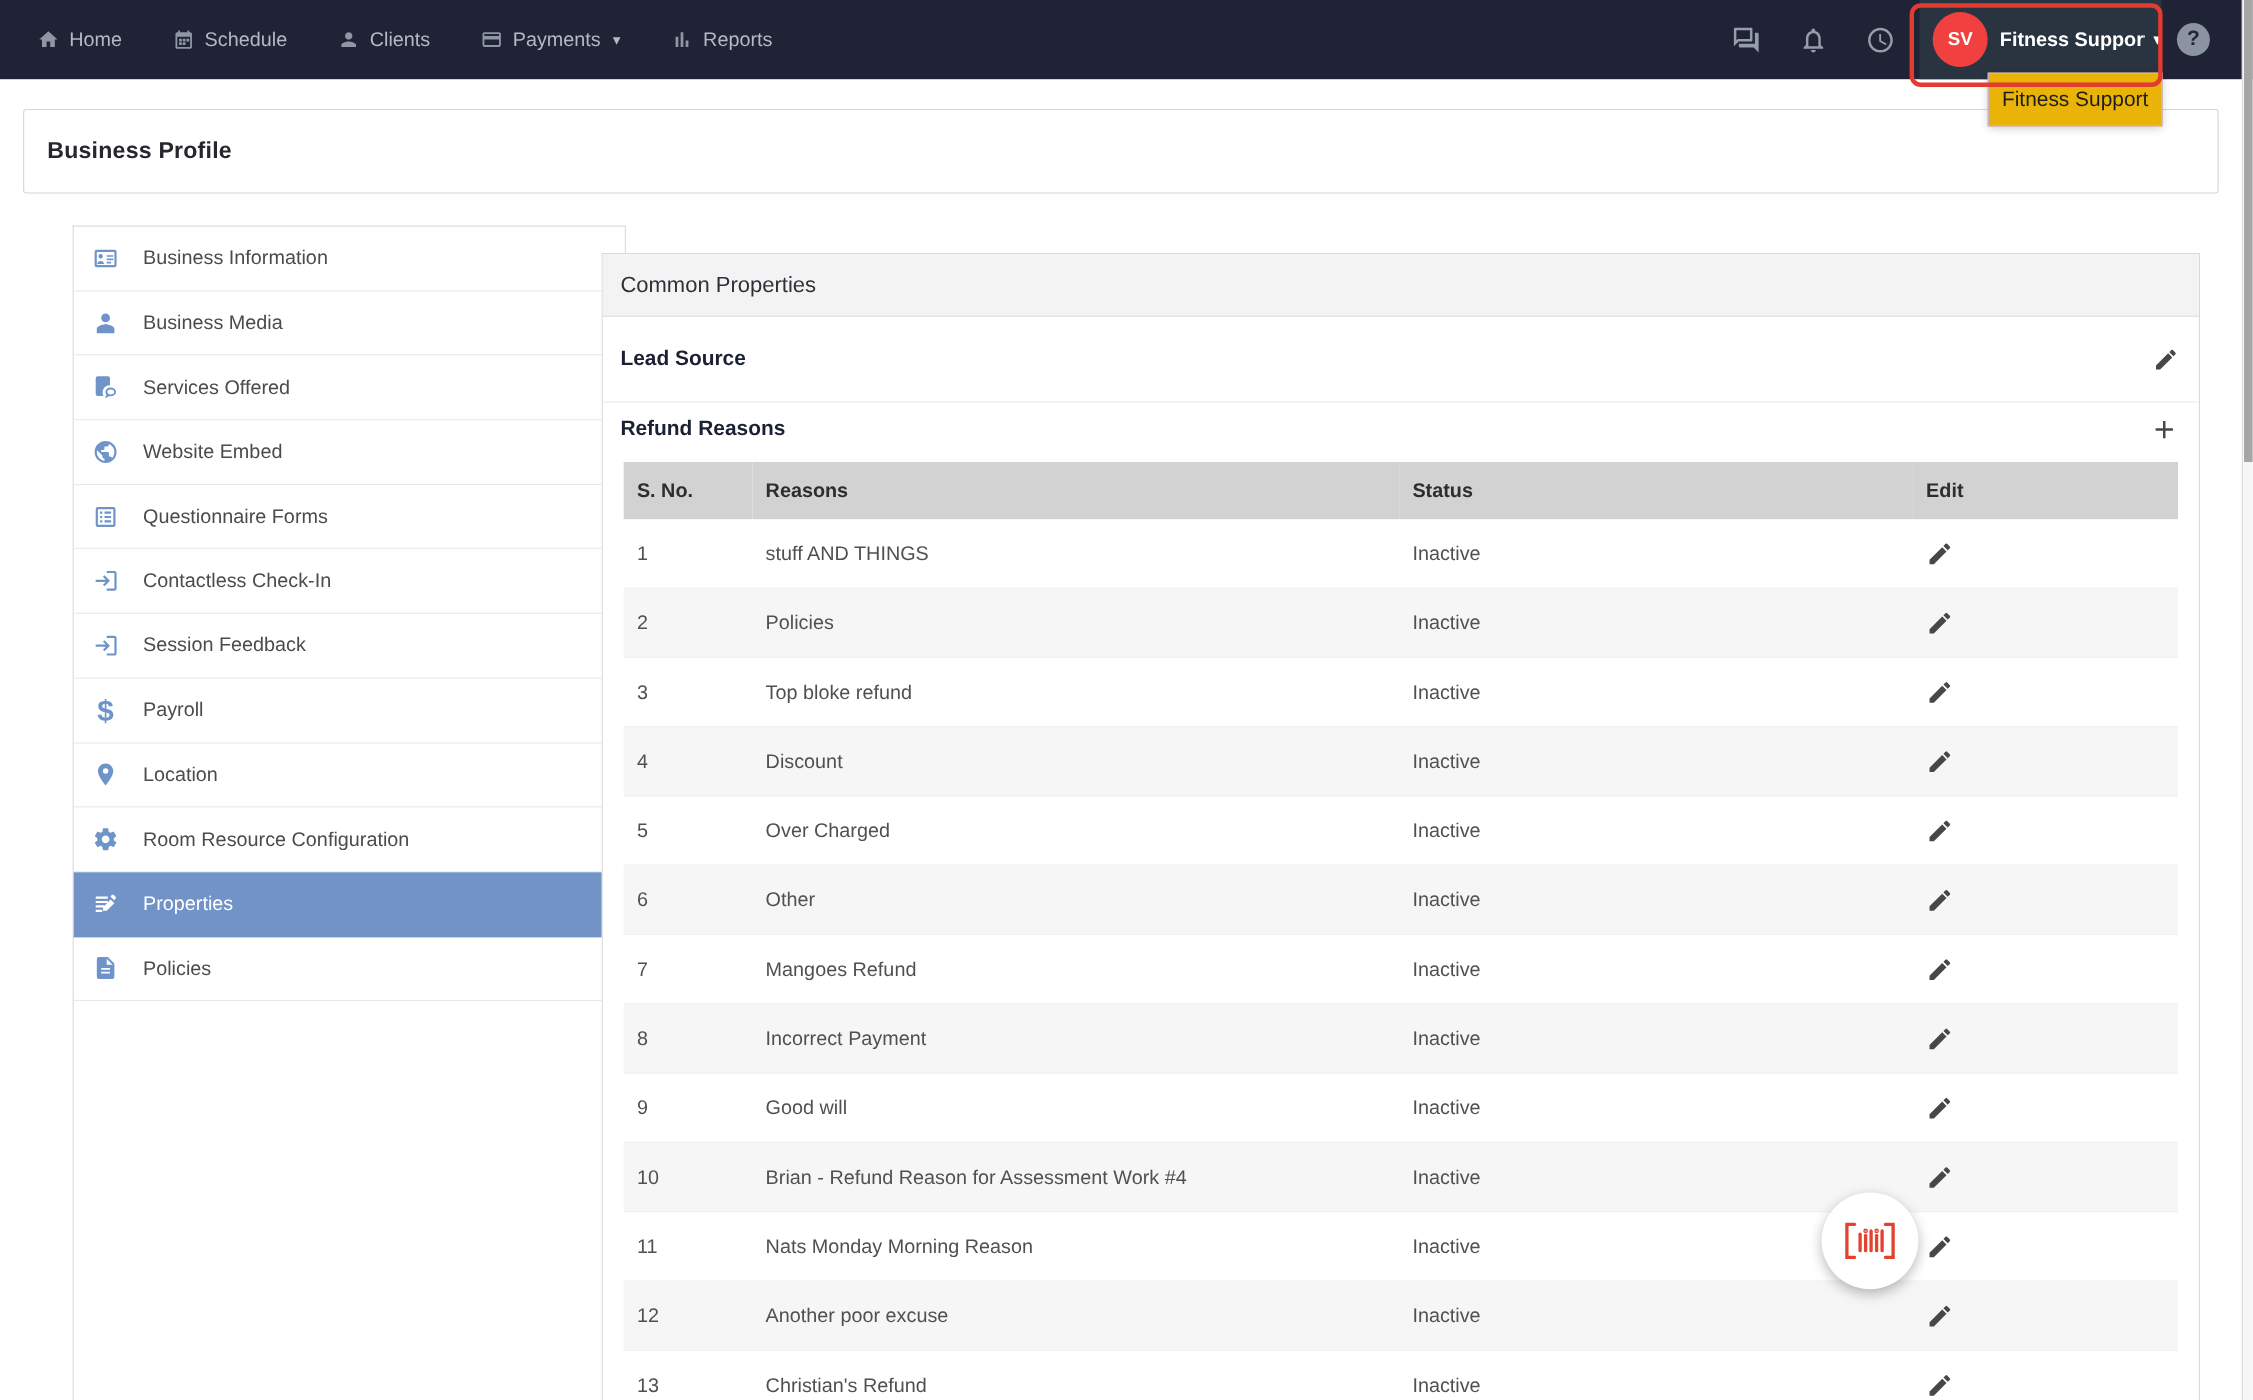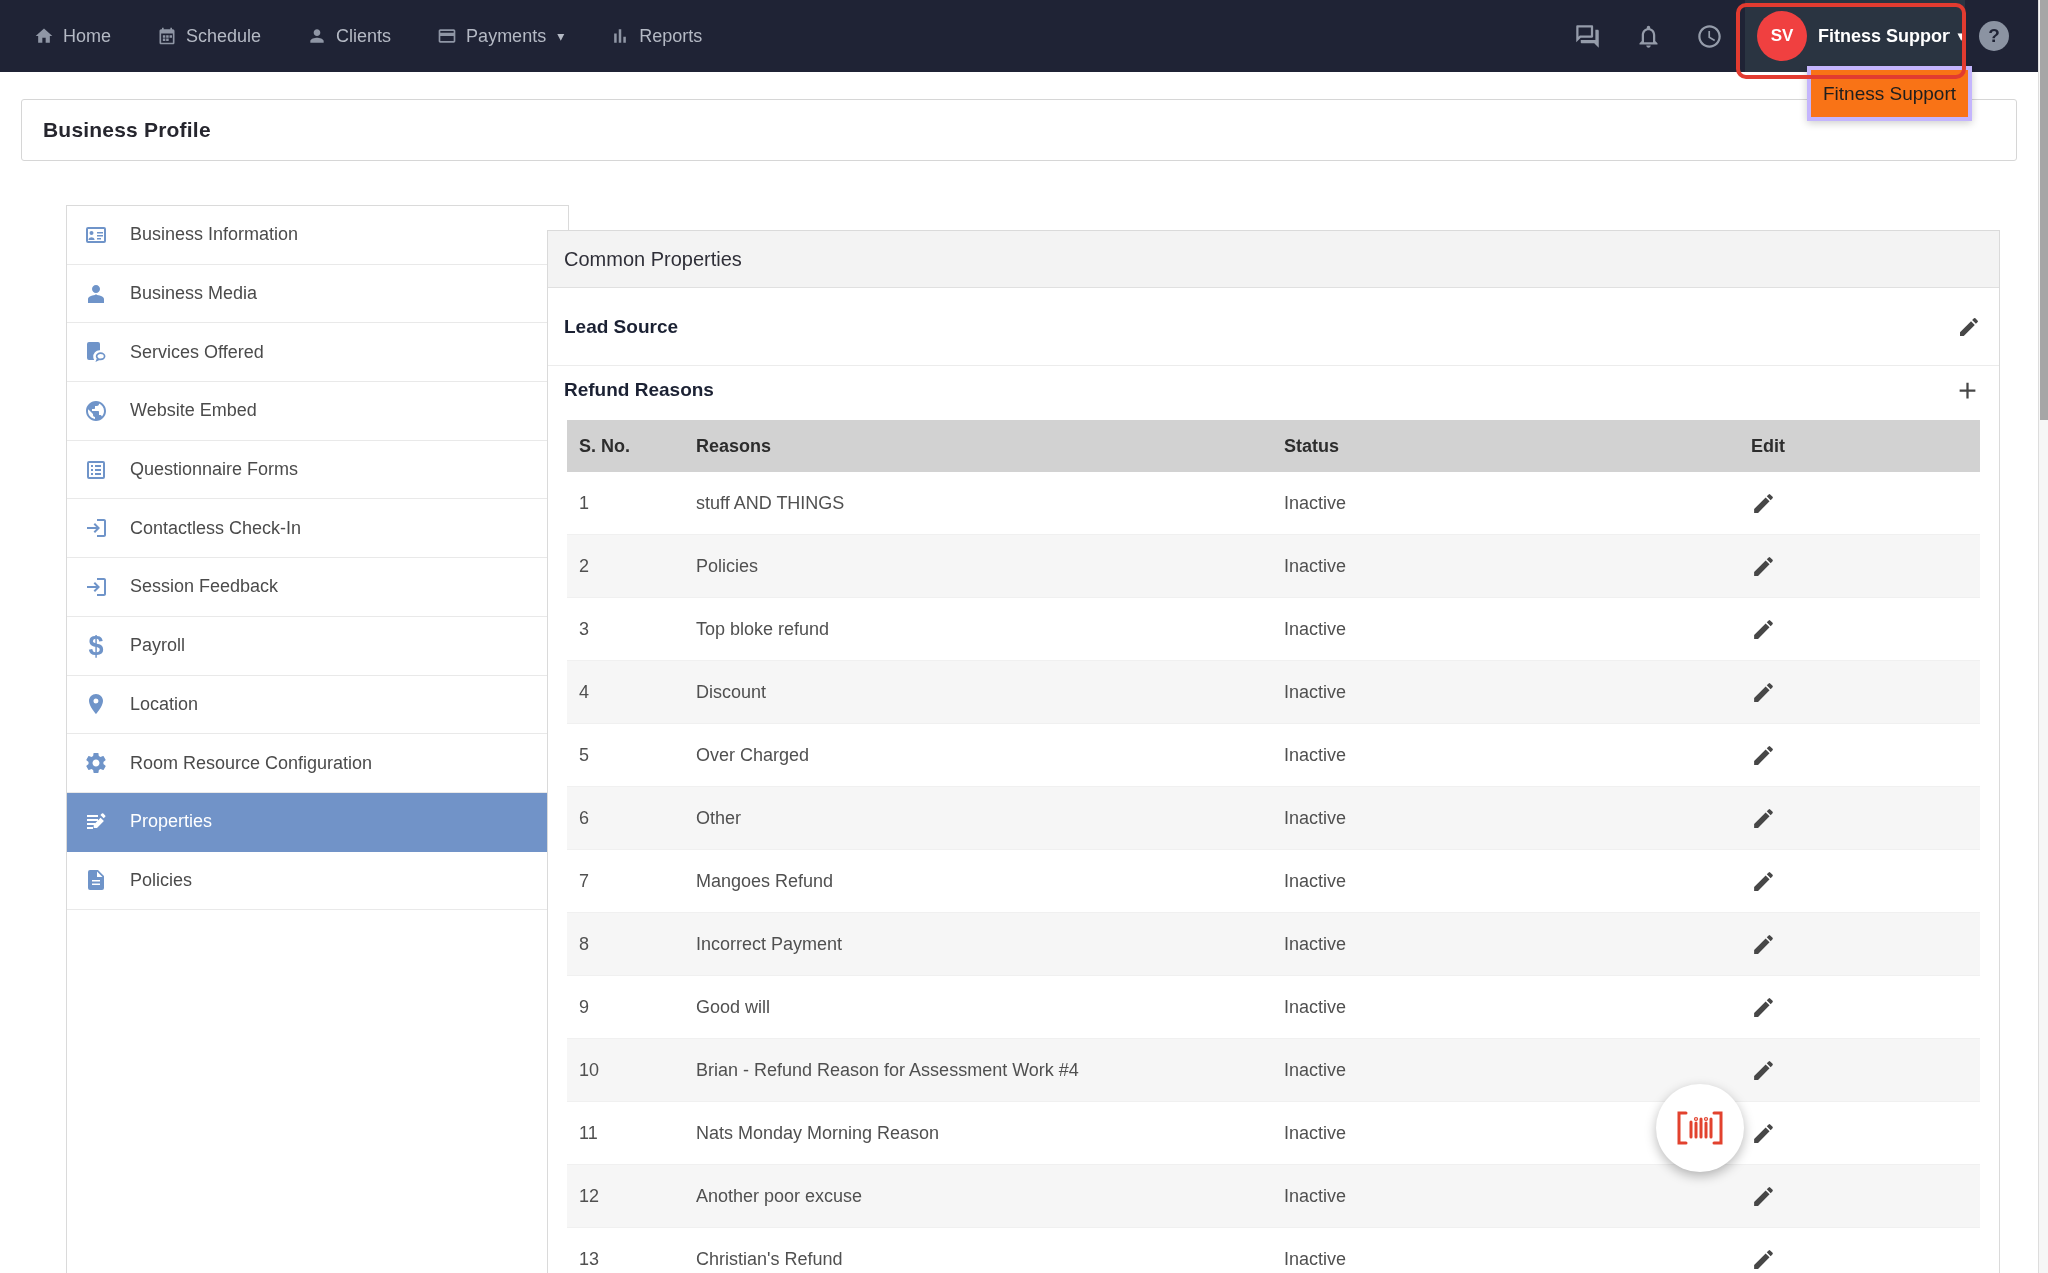--- a/index.html
+++ b/index.html
@@ -20,24 +20,24 @@
   .top-icon svg{width:27px;height:27px;fill:currentColor;}
   .top-icon.clock{margin-right:22px;}
   .user-chip{width:220px;height:72px;background:#2a3441;display:flex;align-items:center;padding-left:12px;box-sizing:border-box;cursor:pointer;}
   .avatar{width:50px;height:50px;border-radius:50%;background:#f04040;color:#fff;font-size:17px;font-weight:bold;display:flex;align-items:center;justify-content:center;flex:0 0 auto;}
   .user-name{color:#fff;font-size:18px;font-weight:600;margin-left:11px;white-space:nowrap;overflow:hidden;}
   .chip-caret{color:#fff;font-size:15px;margin-left:7px;}
   .help-btn{width:30px;height:30px;border-radius:50%;background:#8b93a2;color:#1f2335;font-weight:bold;font-size:19px;display:flex;align-items:center;justify-content:center;margin-left:14px;cursor:pointer;}
   
   .annotation-box{position:absolute;left:1736px;top:3px;width:230px;height:76px;border:4px solid #e23b30;border-radius:10px;box-sizing:border-box;z-index:60;pointer-events:none;}
   
-  .user-dropdown{position:absolute;left:1807px;top:66px;width:157px;z-index:50;background:#f97316;border:4px solid #c4b5fd;box-shadow:0 2px 8px rgba(0,0,0,.20);}
+  .user-dropdown{position:absolute;left:1807px;top:66px;width:157px;z-index:50;background:#eab308;border:1px solid #c4b5fd;box-shadow:0 2px 8px rgba(0,0,0,.20);}
   .user-dropdown .menu-item{height:47px;display:flex;align-items:center;justify-content:center;font-size:19px;color:#1e1e1e;cursor:pointer;white-space:nowrap;}
   
-  .title-card{position:absolute;left:21px;top:99px;width:1996px;height:62px;background:#fff;border:1px solid #d6d6d6;border-radius:3px;box-sizing:border-box;display:flex;align-items:center;z-index:5;}
+  .title-card{position:absolute;left:21px;top:99px;width:1996px;height:77px;background:#fff;border:1px solid #d6d6d6;border-radius:3px;box-sizing:border-box;display:flex;align-items:center;z-index:5;}
   .page-title{margin-left:21px;font-size:21px;font-weight:bold;color:#26262e;letter-spacing:.2px;}
   
   .sidebar{position:absolute;left:18px;top:205px;width:503px;bottom:0;background:#fff;border:1px solid #dadada;border-bottom:none;box-sizing:border-box;margin-left:48px;}
   .side-item{height:58.7px;display:flex;align-items:center;border-bottom:1px solid #e9e9e9;font-size:18px;color:#4b4b4b;cursor:pointer;box-sizing:border-box;}
   .side-item .ic{width:26px;margin-left:16px;display:flex;justify-content:center;color:#6f94c9;flex:0 0 auto;}
   .side-item .ic svg{width:24px;height:24px;fill:currentColor;}
   .side-item .ic .dollar{font-size:27px;font-weight:bold;line-height:24px;}
   .side-item .lbl{margin-left:21px;}
   .side-item.selected{background:#7193c8;color:#fff;border-bottom-color:#7193c8;}
   .side-item.selected .ic{color:#fff;}

